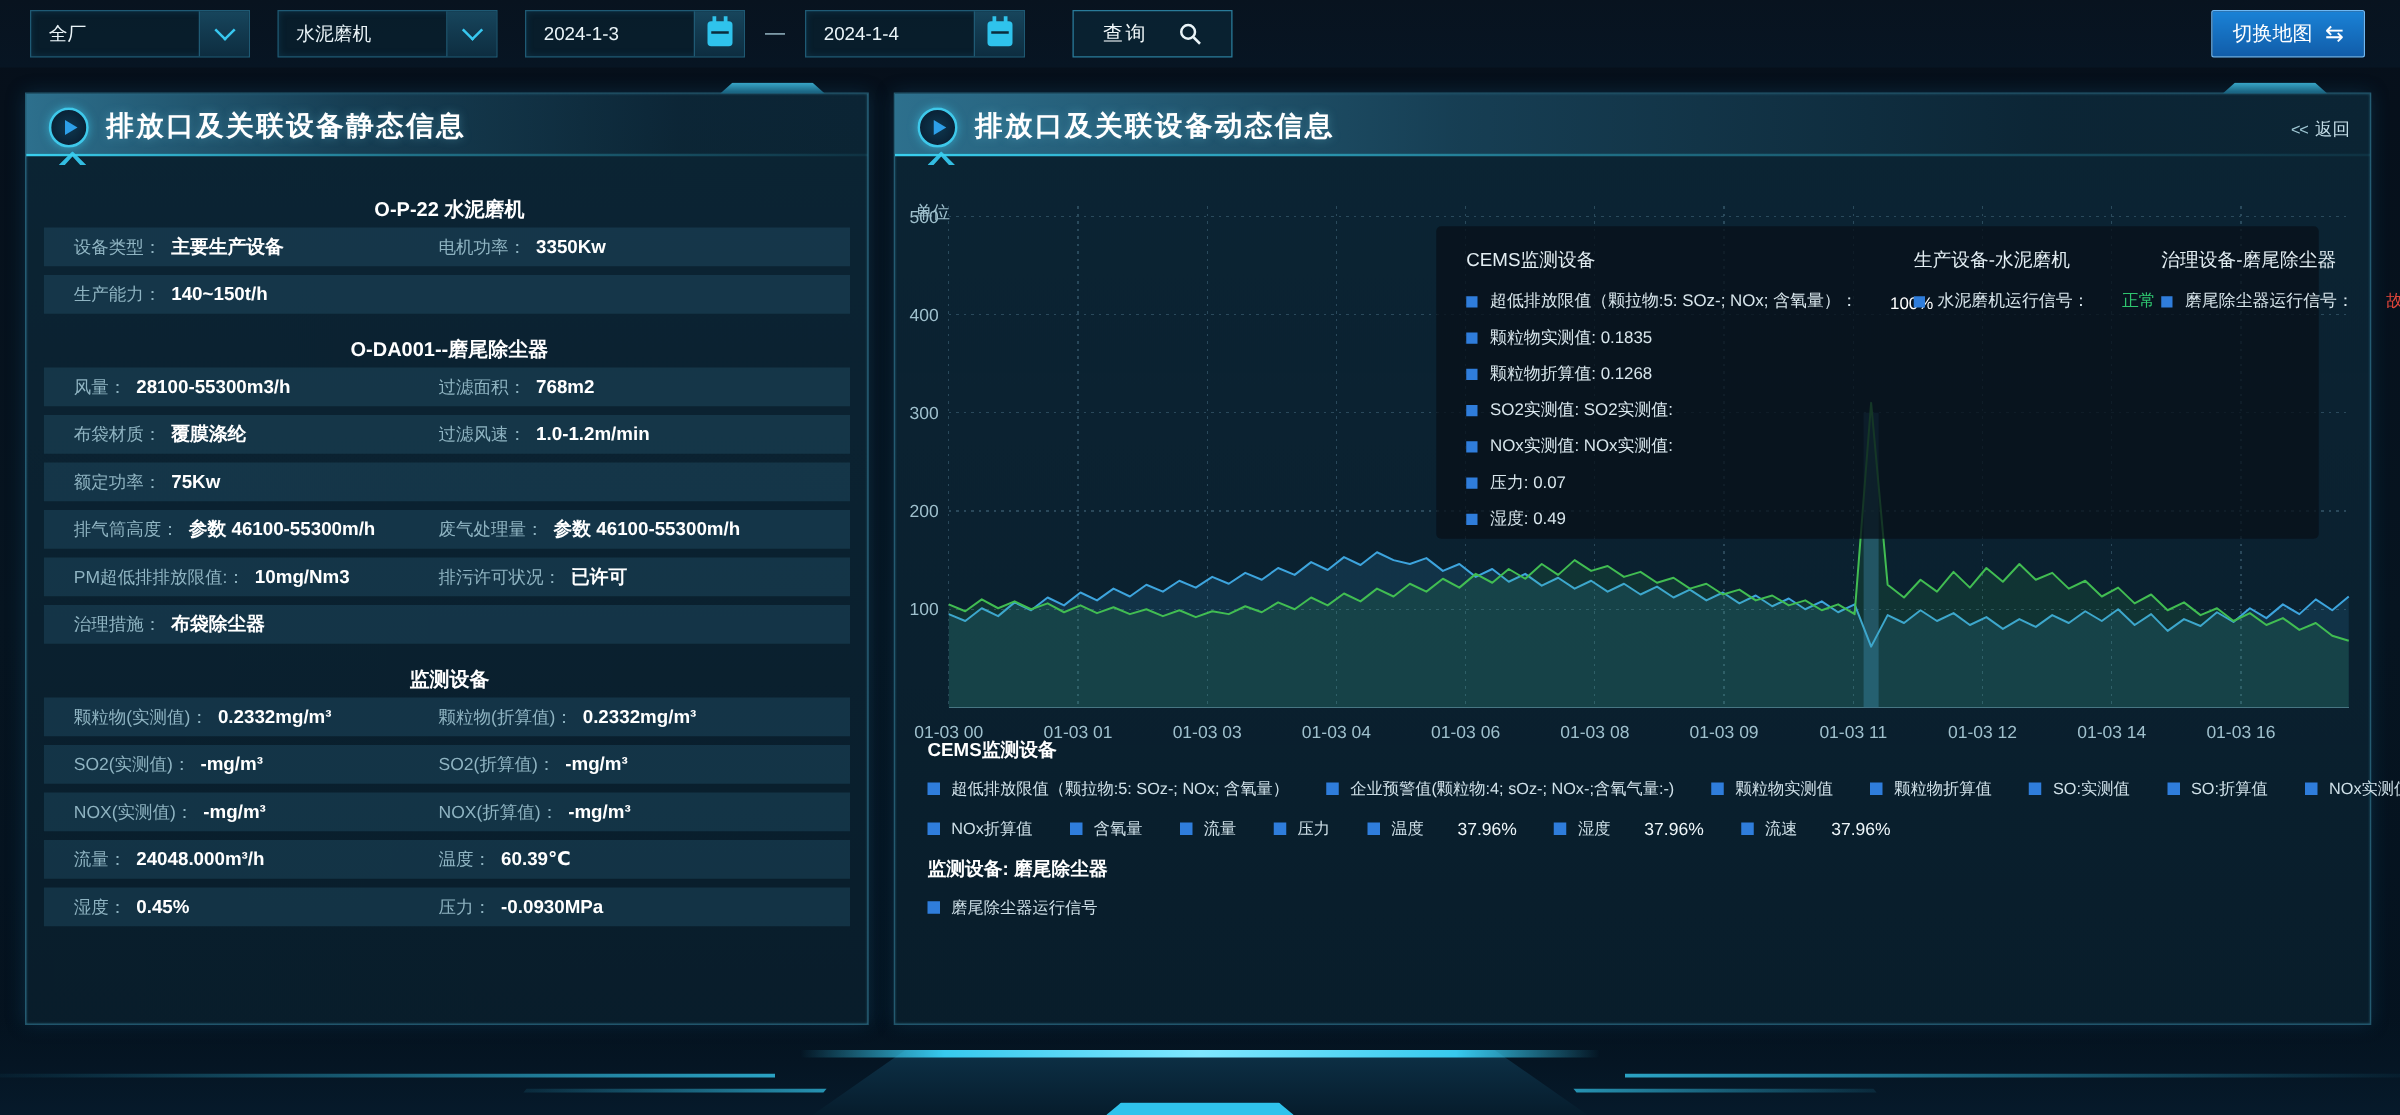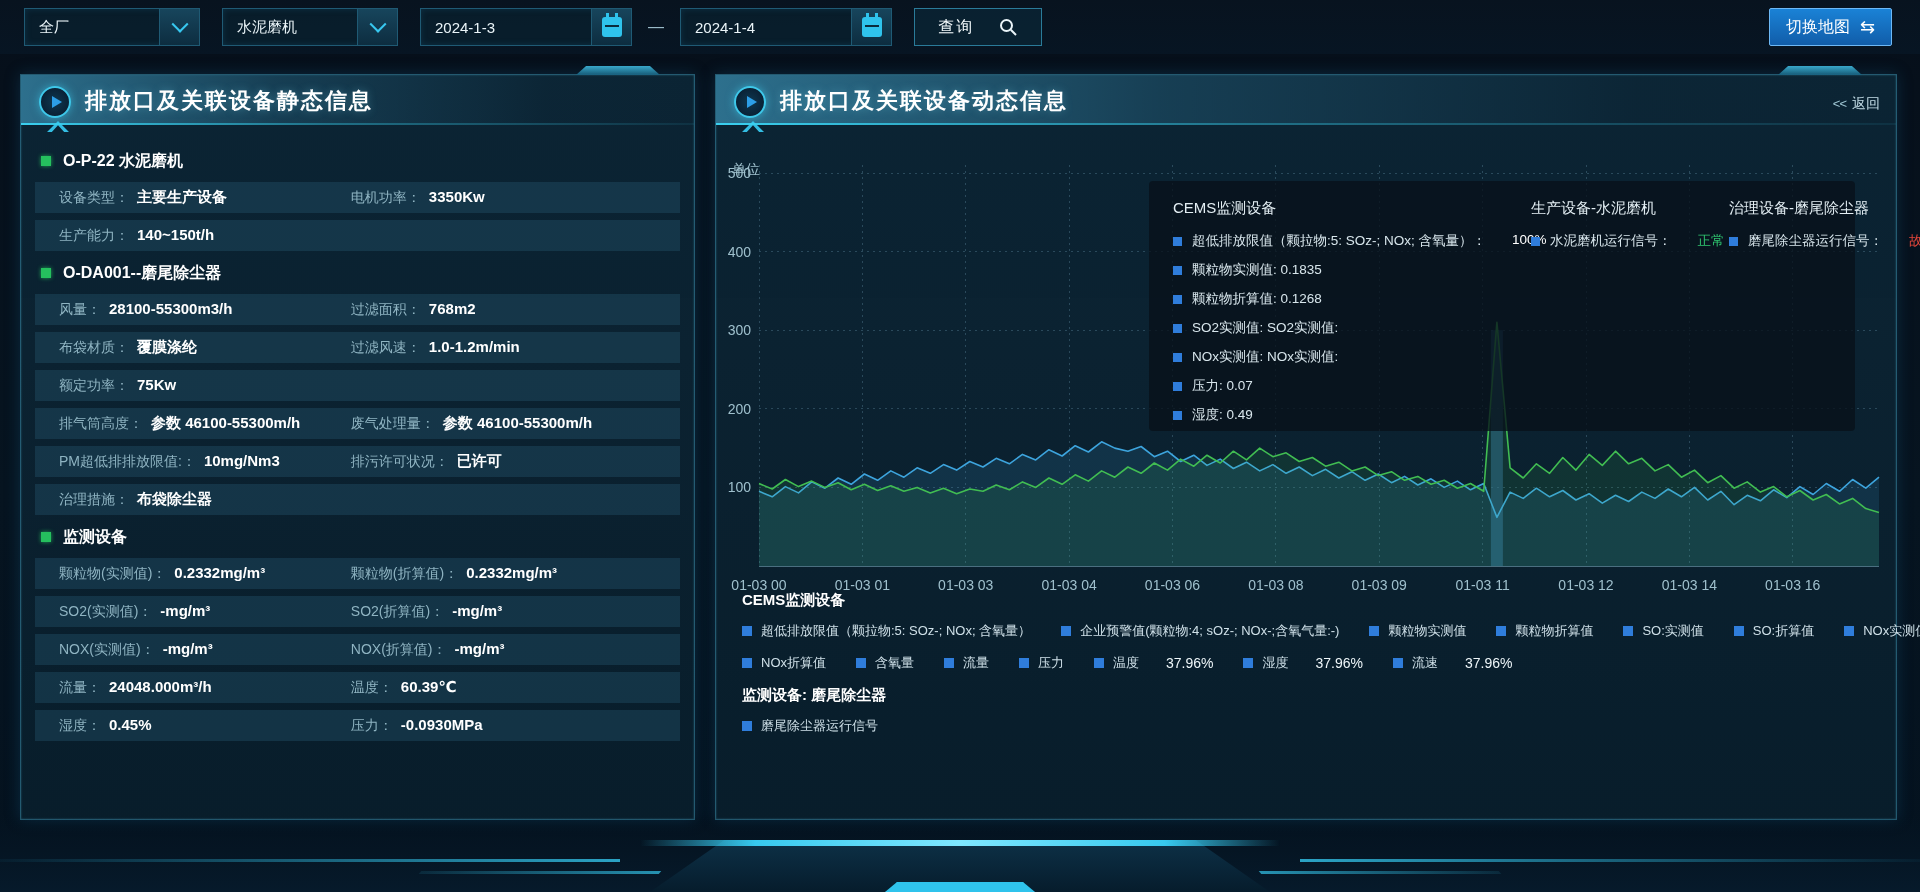--- a/index.html
+++ b/index.html
@@ -13,30 +13,30 @@
             background:linear-gradient(180deg,#08131f,#071523);
             display:flex; align-items:center; padding:0 24px; gap:22px; }
   .ctrl { position:relative; height:38px; display:flex; align-items:center;
           border:1px solid #1f5a74; background:rgba(8,30,45,.85);
           box-shadow:0 0 6px rgba(24,90,120,.35) inset; cursor:pointer; }
   .ctrl .ctrl-value { flex:1; padding:0 14px; font-size:15px; color:#eaf4f8; white-space:nowrap; }
   .ctrl .ctrl-cap { width:40px; height:100%; border-left:1px solid #1f5a74;
           background:linear-gradient(180deg,#17455c,#0d2d40);
           display:flex; align-items:center; justify-content:center; }
   .sel { width:176px; }
-  .date { width:212px;justify-content:flex-end; }
+  .date { width:176px;justify-content:flex-end; }
   .chev { width:12px; height:12px; border-left:2px solid #38c8f0; border-bottom:2px solid #38c8f0;
           transform:rotate(-45deg) translate(2px,-2px); }
   .cal { width:20px; height:20px; position:relative; background:#2fc3ec; border-radius:3px; }
   .cal:before { content:""; position:absolute; left:3px; right:3px; top:8px; height:2px; background:#0a2c3d; }
   .cal:after { content:""; position:absolute; left:4px; top:-4px; width:3px; height:5px; background:#2fc3ec;
                box-shadow:9px 0 0 #2fc3ec; }
   .dash-sep { color:#9fc0cd; font-size:16px; margin:0 -6px; }
   .btn-query { width:128px; height:38px; border:1px solid #2a7b99; background:rgba(10,34,50,.9);
-          display:flex; align-items:center; justify-content:space-evenly; cursor:pointer; }
+          display:flex; align-items:center; justify-content:space-evenly; cursor:pointer;margin-left:16px; }
   .btn-query span { font-size:16px; color:#f2f8fa; letter-spacing:2px; }
   .mag { width:20px; height:20px; }
   .btn-map { position:absolute; right:28px; top:8px; height:38px; padding:0 16px;
           background:linear-gradient(180deg,#1a82d6,#115da9); border:1px solid #6db8f5;
           display:flex; align-items:center; gap:10px; cursor:pointer; border-radius:2px;
           font-size:16px; color:#fff; }
   .swap-glyph { font-size:18px; color:#fff; }
 
   
   .panel { position:absolute; top:74px; height:746px;
@@ -60,21 +60,21 @@
            box-shadow:0 0 8px rgba(62,200,234,.6); }
   .play-ic i { width:0; height:0; border-left:10px solid #2d9fe8; border-top:6px solid transparent;
            border-bottom:6px solid transparent; margin-left:3px; }
   .p-title { font-size:22px; font-weight:bold; color:#fff; letter-spacing:2px;
            text-shadow:0 0 8px rgba(120,220,250,.35); }
   .back-link { position:absolute; right:16px; top:20px; font-size:14px; color:#c4dde7; cursor:pointer; }
   .back-link .back-arrows { color:#9fc7d4; margin-right:6px; font-size:13px; letter-spacing:-1px; }
 
   
   .p-body { position:absolute; left:14px; right:14px; top:66px; bottom:12px; overflow:hidden; }
-  .sec-header { display:flex; align-items:center; gap:12px; height:30px; margin:5px 2px 6px 6px; }
+  .sec-header { display:flex; align-items:center; gap:12px; height:30px; margin:5px 2px 6px 6px;flex-direction:column; }
   .sec-header .bullet { width:10px; height:10px; background:#25c05e; box-shadow:0 0 4px rgba(37,192,94,.8); }
   .sec-header .sec-title { font-size:16px; font-weight:bold; color:#ffffff; }
   .info-row { position:relative; height:31px; margin-bottom:7px; background:rgba(40,92,118,.35);
            display:flex; align-items:center; padding-left:24px; }
   .info-row .cell { display:flex; align-items:baseline; white-space:nowrap; }
   .info-row .cell.c0 { width:47%; }
   .info-row .lbl { font-size:14px; color:#8fb4c2; margin-right:8px; }
   .info-row .val { font-size:15px; font-weight:bold; color:#ffffff; }
 
   
@@ -83,21 +83,21 @@
   .chart-hover { position:absolute; left:43px; top:98px; width:1120px; height:393px; }
   .tick-text { font-size:14px; fill:#9fc0cd; }
 
   
   .tooltip { position:absolute; left:433px; top:106px; width:706px; height:250px; z-index:5;
            background:rgba(8,17,25,.78); border-radius:4px; padding:18px 24px;
            display:flex; gap:28px; pointer-events:none; }
   .tt-col { display:flex; flex-direction:column; }
   .tt-col.c0 { width:330px; } .tt-col.c1 { width:170px; } .tt-col.c2 { width:176px; }
   .tt-title { font-size:15px; color:#e3eef3; margin-bottom:14px; }
-  .tt-item { display:flex; align-items:flex-start; font-size:13.5px; color:#d8e6ec; margin-bottom:11px; white-space:nowrap; }
+  .tt-item { display:flex; align-items:flex-end; font-size:13.5px; color:#d8e6ec; margin-bottom:11px; white-space:nowrap; }
   .tt-item .sq { width:9px; height:9px; background:#2f7ddb; margin-right:10px; flex:0 0 auto; align-self:center; }
   .tt-item .tt-val { margin-left:26px; color:#fff; }
   .tt-item .tt-val.ok { color:#2fc56f; } .tt-item .tt-val.fault { color:#e0453a; }
 
   
   .legends { position:absolute; left:26px; right:26px; top:516px; }
   .lg-title { font-size:15px; font-weight:bold; color:#fff; margin-bottom:12px; }
   .lg-row { display:flex; flex-wrap:nowrap; gap:30px; margin-bottom:14px; }
   .lg-item { display:flex; align-items:center; font-size:13px; color:#cfe0e8; white-space:nowrap; cursor:pointer; }
   .lg-item .sq { width:10px; height:10px; background:#2f7ddb; margin-right:9px; }

